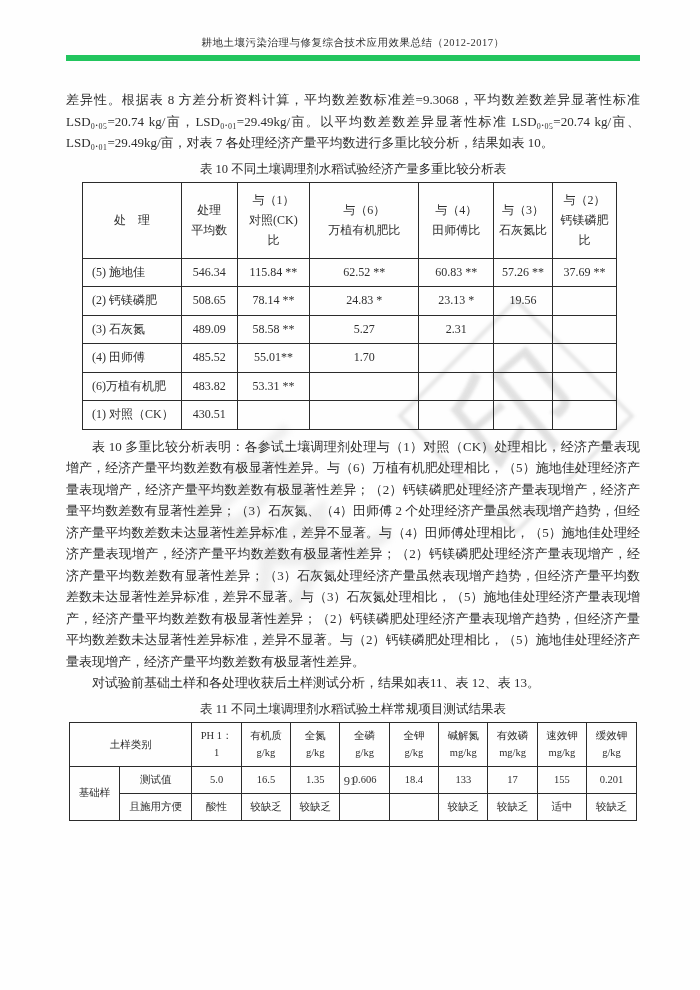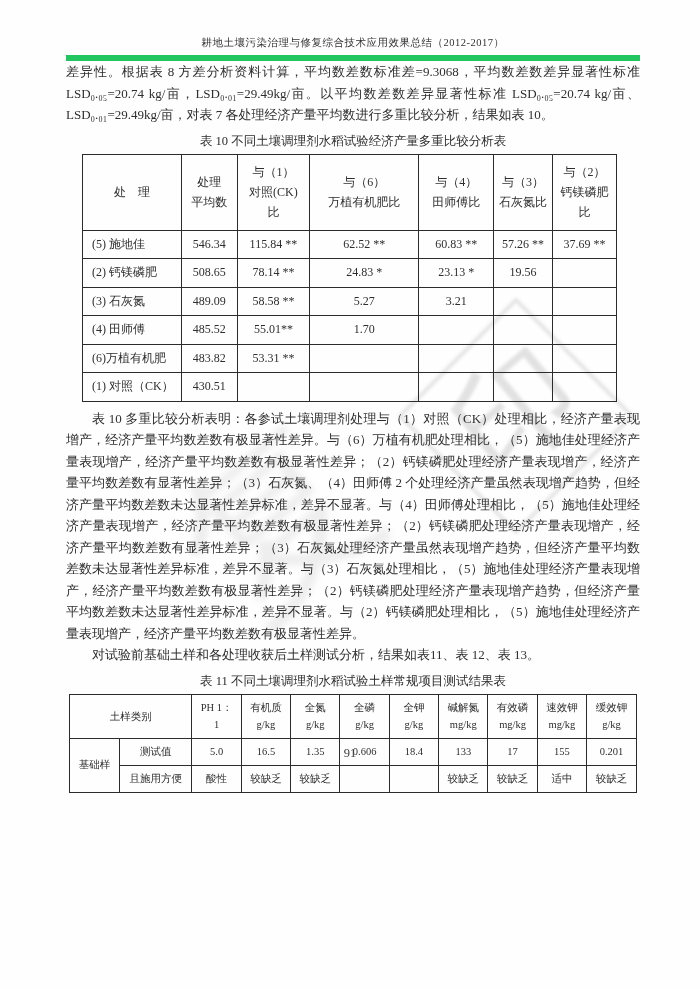--- a/index.html
+++ b/index.html
@@ -41,21 +41,21 @@
     padding-bottom:5px;
     border-bottom:6px solid #22c55e;
     letter-spacing:.5px;
   }
   .body-text { margin:0 60px 0 66px; }
   p.para {
     font-size:13px; line-height:21.5px;
     text-align:justify;
     color:#2e2e2e;
   }
-  p.noindent { text-indent:0; margin-top:0; }
+  p.noindent { text-indent:0; margin-top:28px; }
   p.indent { text-indent:2em; }
   .tbl-title {
     text-align:center; font-size:12.5px;
     margin:7px 0 4px 0; color:#2c2c2c;
   }
   table { border-collapse:collapse; table-layout:fixed; }
   th, td {
     border:1px solid #2b2b2b;
     font-weight:normal;
     text-align:center;
@@ -143,21 +143,21 @@
             <td>24.83 *</td>
             <td>23.13 *</td>
             <td>19.56</td>
             <td></td>
           </tr>
           <tr>
             <td class="tl">(3) 石灰氮</td>
             <td>489.09</td>
             <td>58.58 **</td>
             <td>5.27</td>
-            <td>3.21</td>
+            <td>2.31</td>
             <td></td>
             <td></td>
           </tr>
           <tr>
             <td class="tl">(4) 田师傅</td>
             <td>485.52</td>
             <td>55.01**</td>
             <td>1.70</td>
             <td></td>
             <td></td>

